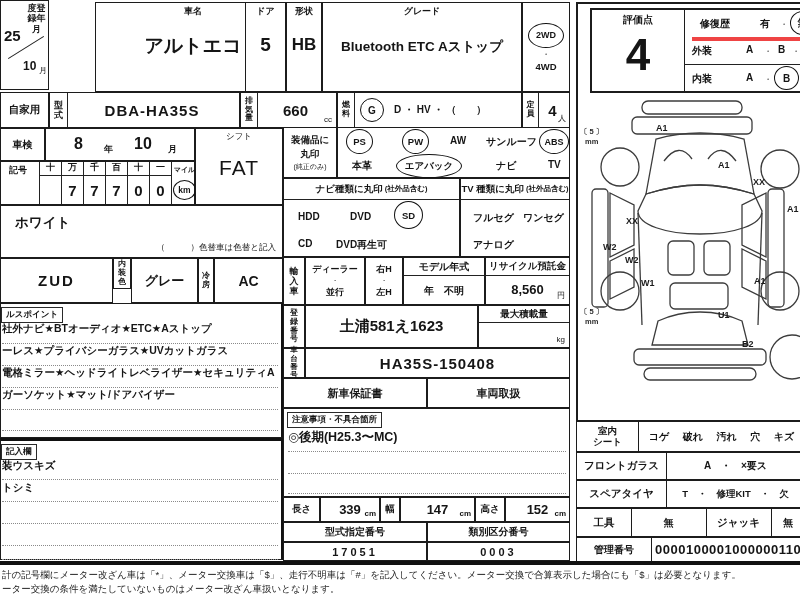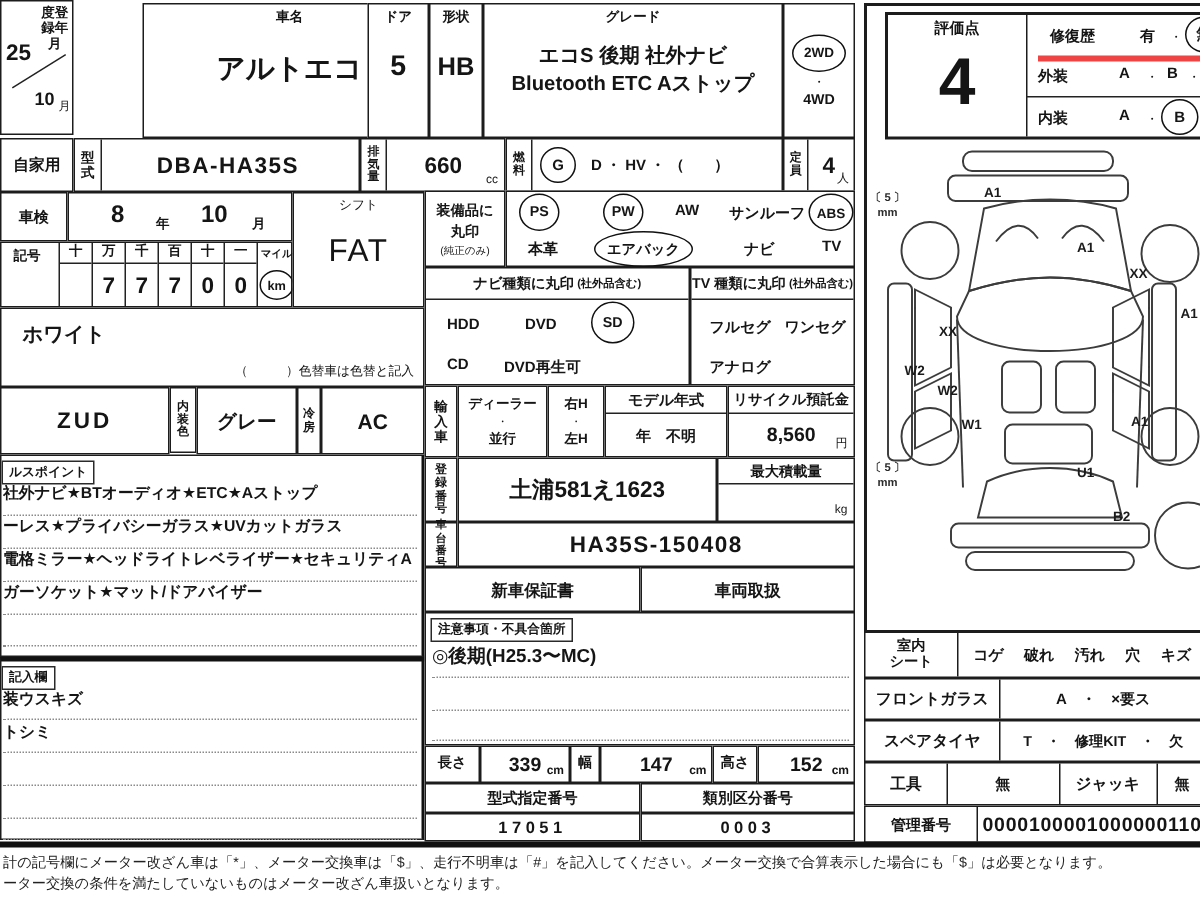--- a/index.html
+++ b/index.html
@@ -49,21 +49,20 @@
   </div>
 
   <div class="c" style="left:286px;top:2px;width:36px;height:90px;">
     <div class="hd" style="margin-top:3px;">形状</div>
     <div class="ctr" style="height:58px;font-size:17px;font-weight:bold;">HB</div>
   </div>
 
   <div class="c" style="left:322px;top:2px;width:200px;height:90px;">
     <div class="hd" style="margin-top:3px;">グレード</div>
     <div class="col" style="height:62px;font-size:13.5px;font-weight:bold;line-height:1.4;">
-      <span>エコS 後期 社外ナビ</span>
       <span>Bluetooth ETC Aストップ</span>
     </div>
   </div>
 
   <div class="c" style="left:522px;top:2px;width:48px;height:90px;">
     <div class="col" style="height:100%;gap:1px;">
       <span class="circ" style="width:36px;height:25px;font-size:9px;">2WD</span>
       <span style="font-size:8px;">・</span>
       <span style="font-size:9.5px;font-weight:bold;">4WD</span>
     </div>
@@ -151,21 +150,21 @@
     <div class="ctr" style="height:52px;font-size:21px;font-weight:normal;letter-spacing:1px;">FAT</div>
   </div>
 
   <div class="c" style="left:0;top:205px;width:283px;height:53px;">
     <div class="txt" style="left:14px;top:8px;font-size:13.5px;font-weight:bold;">ホワイト</div>
     <div class="txt" style="right:6px;bottom:3px;font-size:8.5px;">（　　　）色替車は色替と記入</div>
   </div>
   <div class="c ctr" style="left:0;top:258px;width:113px;height:45px;font-size:15px;font-weight:bold;letter-spacing:2px;">
     <span>ZUD</span>
   </div>
-  <div class="c vl" style="left:113px;top:258px;width:18px;height:44px;font-size:8px;">
+  <div class="c vl" style="left:113px;top:258px;width:18px;height:31px;font-size:8px;">
     <span>内装色</span>
   </div>
   <div class="c ctr" style="left:131px;top:258px;width:67px;height:45px;font-size:13px;font-weight:bold;">
     <span>グレー</span>
   </div>
   <div class="c vl" style="left:198px;top:258px;width:16px;height:45px;font-size:8px;">
     <span>冷房</span>
   </div>
   <div class="c ctr" style="left:214px;top:258px;width:69px;height:45px;font-size:14px;font-weight:bold;">
     <span>AC</span>

